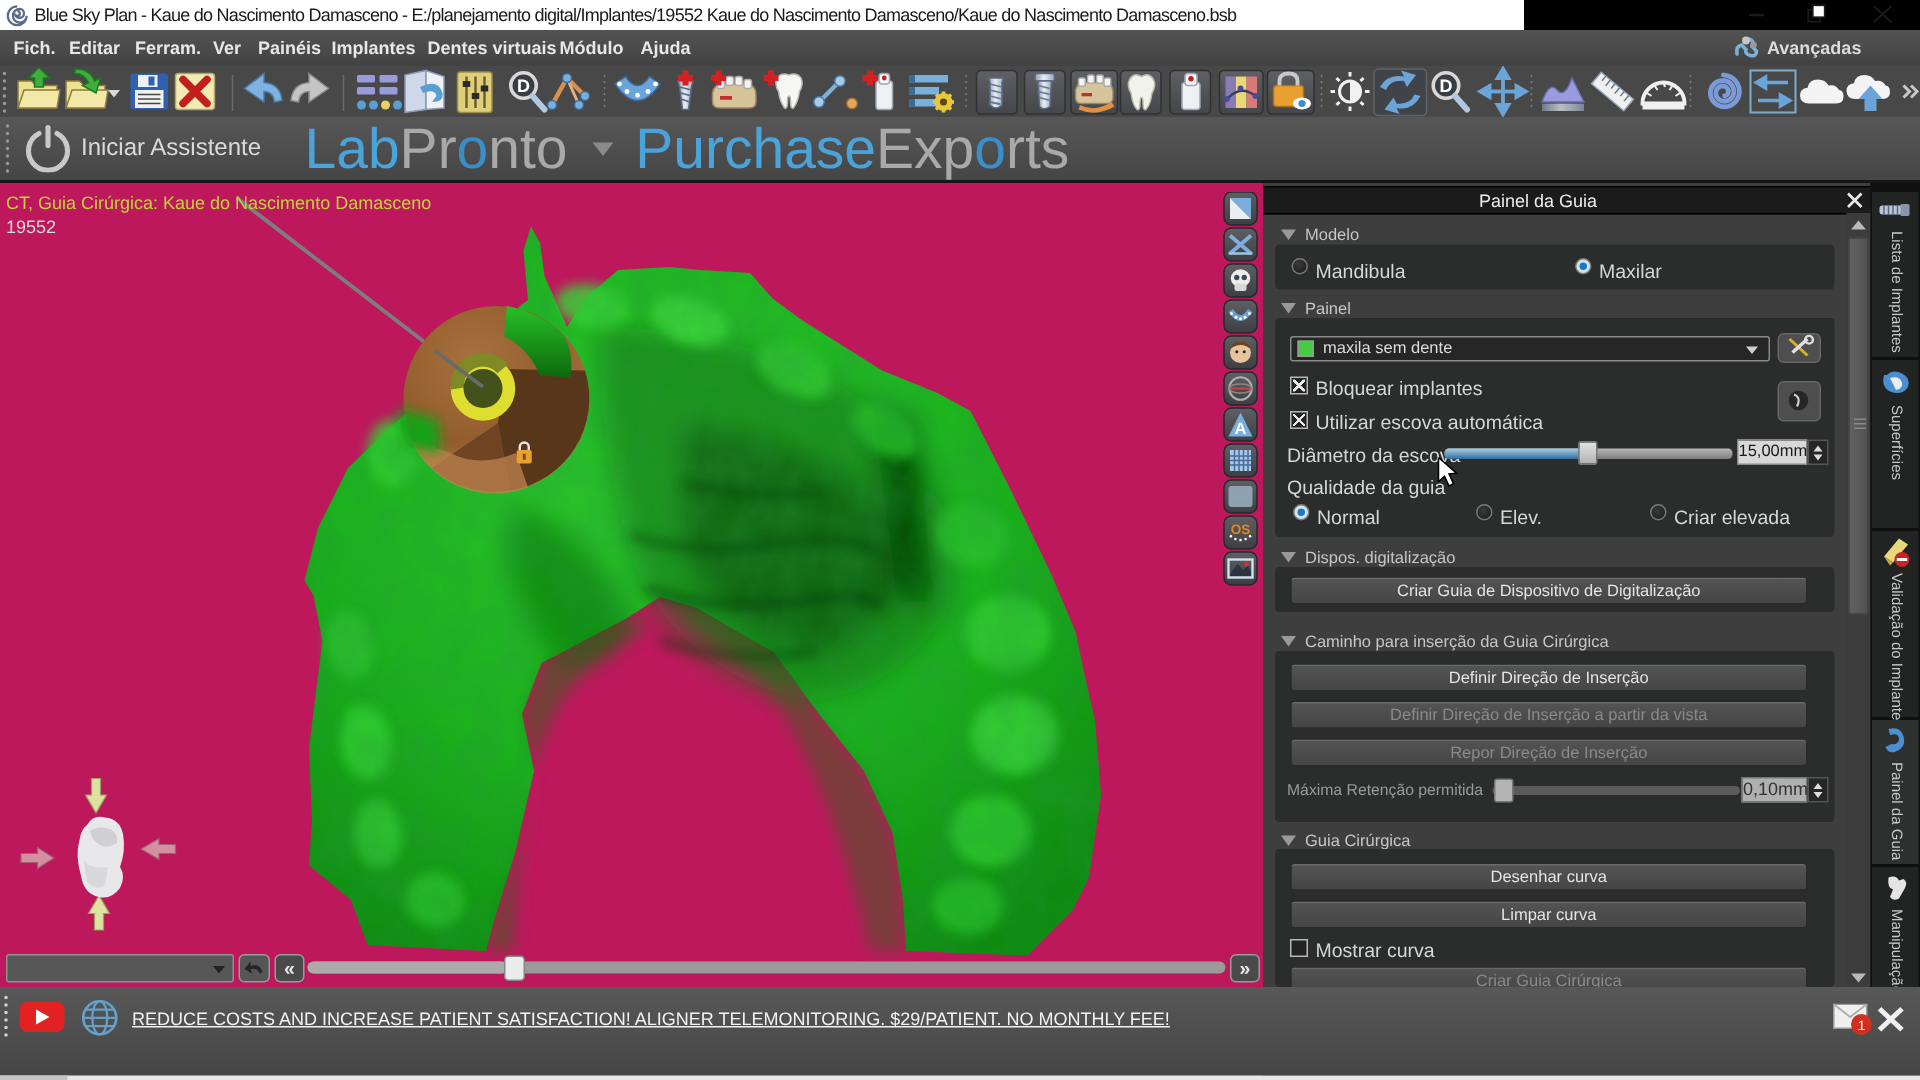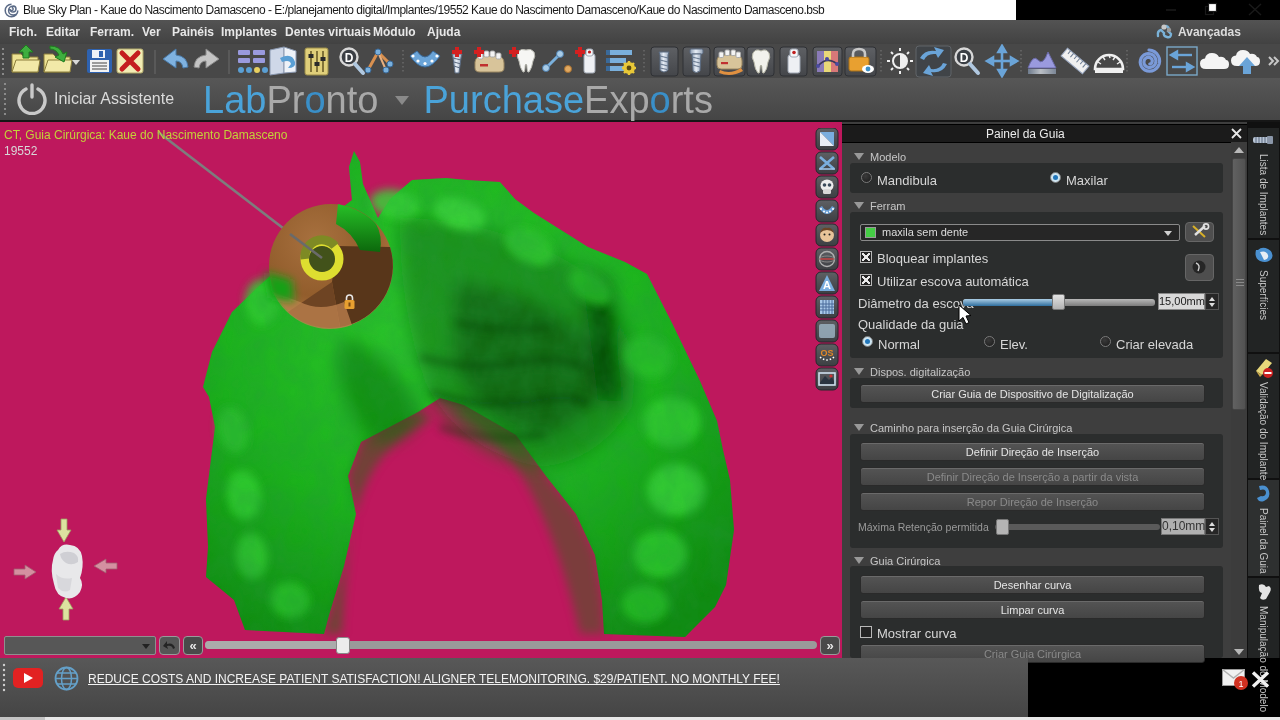--- a/index.html
+++ b/index.html
@@ -9,21 +9,21 @@
     font-size:12px;line-height:20px;white-space:nowrap;letter-spacing:-0.5px;}
   #menubar{left:0;top:20px;width:1280px;height:24px;
     background:linear-gradient(#535353,#424242);color:#e8e8e8;font-size:12px;font-weight:bold;}
   .mitem{position:absolute;top:5px;}
   #toolbar{left:0;top:44px;width:1280px;height:34px;background:#484848;}
   #assistbar{left:0;top:78px;width:1280px;height:42px;
     background:linear-gradient(#575757,#454545);border-bottom:2px solid #161616;}
   #viewport{left:0;top:122px;width:842px;height:603px;background:#be185d;}
   #panel{left:842px;top:122px;width:405px;height:536px;background:#3e3e3e;font-size:11px;color:#cfcfcf;}
   #tabstrip{left:1247px;top:122px;width:33px;height:536px;background:#101010;}
-  #banner{left:0;top:658px;width:1028px;height:59px;background:linear-gradient(#585858,#454545);}
+  #banner{left:0;top:658px;width:1280px;height:59px;background:linear-gradient(#585858,#454545);}
   #bottomstrip{left:0;top:717px;width:1280px;height:3px;background:#e8e8e8;}
   .grp{position:absolute;left:8px;width:373px;background:#2b2d2d;border-radius:3px;}
   .sechdr{position:absolute;left:28px;color:#c6c6c6;font-size:11px;}
   .tri{position:absolute;left:12px;width:0;height:0;border-left:5px solid transparent;
     border-right:5px solid transparent;border-top:7px solid #999;}
   .btn{position:absolute;left:20px;width:353px;height:19px;background:linear-gradient(#545454,#454545);
     border:1px solid #2a2a2a;border-radius:3px;color:#e4e4e4;font-size:11px;text-align:center;
     line-height:18px;box-sizing:border-box;box-shadow:inset 0 1px 0 #6a6a6a;}
   .btn.dis{color:#8a8a8a;}
   .radio{position:absolute;width:11px;height:11px;border-radius:50%;
@@ -659,21 +659,21 @@
   <span class="tri" style="top:31px"></span>
     <span class="sechdr" style="top:29px">Modelo</span>
   <div class="grp" style="top:41px;height:30px">
     <span class="radio" style="left:11px;top:9px"></span>
       <span class="lbl" style="left:27px;top:10px">Mandibula</span>
     <span class="radio on" style="left:200px;top:9px"></span>
       <span class="lbl" style="left:216px;top:10px">Maxilar</span>
   </div>
 
   <span class="tri" style="top:80px"></span>
-    <span class="sechdr" style="top:78px">Ferram</span>
+    <span class="sechdr" style="top:78px">Painel</span>
   <div class="grp" style="top:90px;height:146px">
     <div style="position:absolute;left:10px;top:12px;width:320px;height:17px;background:#262626;border:1px solid #8a8a8a;border-radius:2px;box-sizing:border-box">
       <span style="position:absolute;left:4px;top:2px;width:11px;height:11px;background:#45cc45;border:1px solid #9a9a9a;box-sizing:border-box"></span>
       <span style="position:absolute;left:21px;top:1px;font-size:11px;color:#dcdcdc">maxila sem dente</span>
       <span style="position:absolute;right:7px;top:6px;width:0;height:0;border-left:4px solid transparent;border-right:4px solid transparent;border-top:5px solid #cfcfcf"></span>
     </div>
     <div style="position:absolute;left:335px;top:10px;width:29px;height:20px;background:#4e4e4e;border:1px solid #666;border-radius:4px;box-sizing:border-box">
       <svg width="27" height="18" viewBox="0 0 27 18">
         <line x1="7" y1="3" x2="19" y2="14" stroke="#d8b028" stroke-width="2"></line>
         <line x1="19" y1="3" x2="9" y2="12" stroke="#e0e0e0" stroke-width="2.4"></line>

